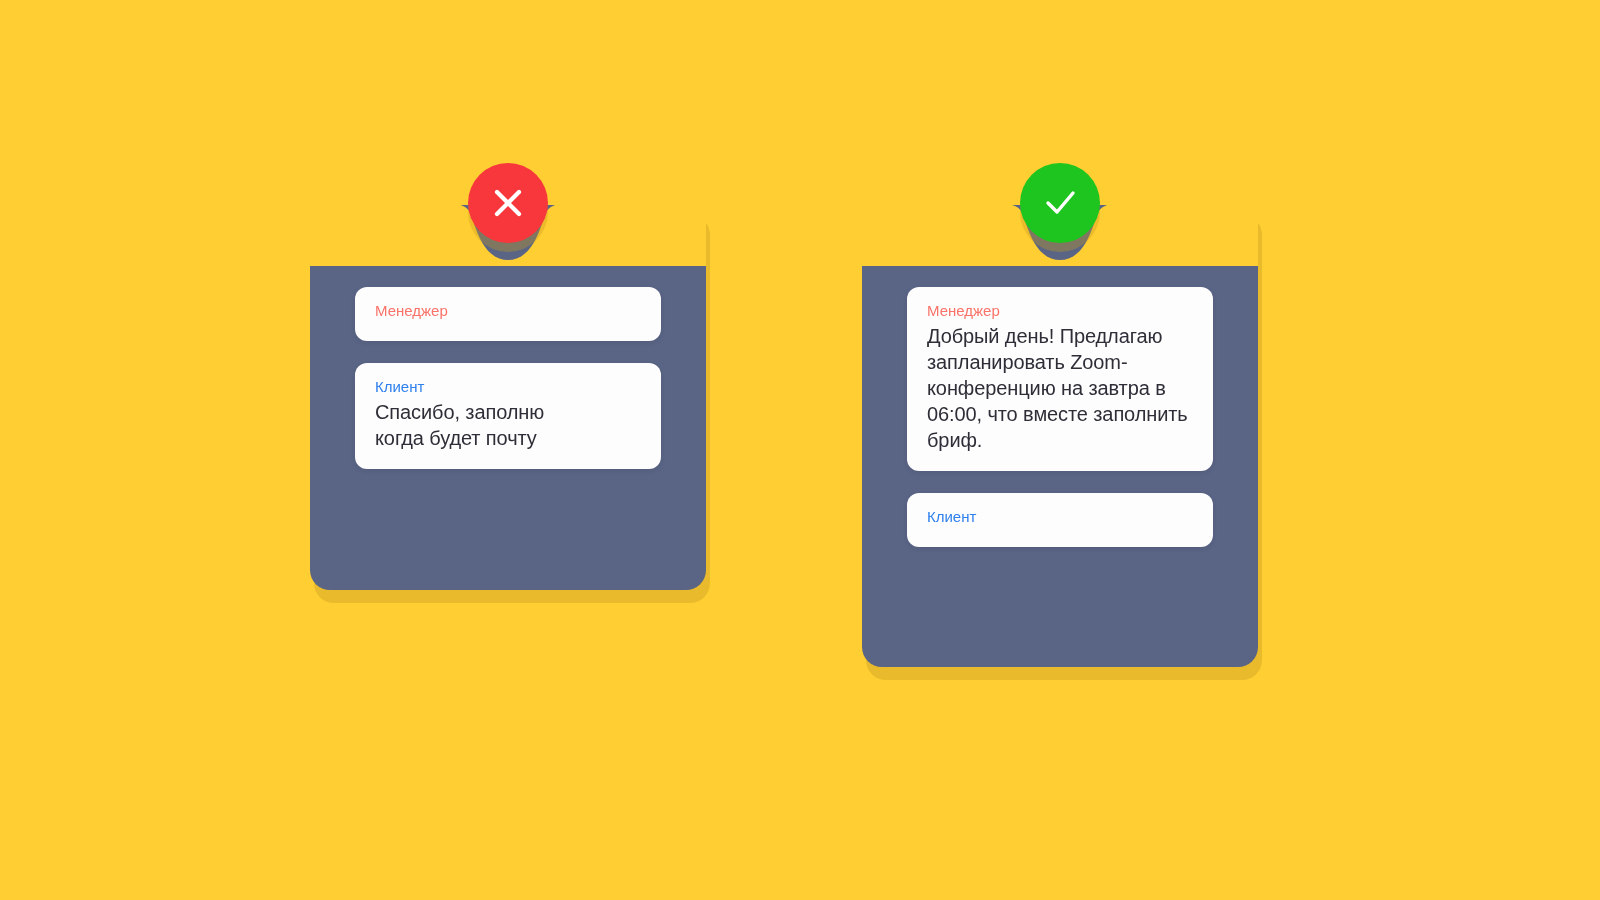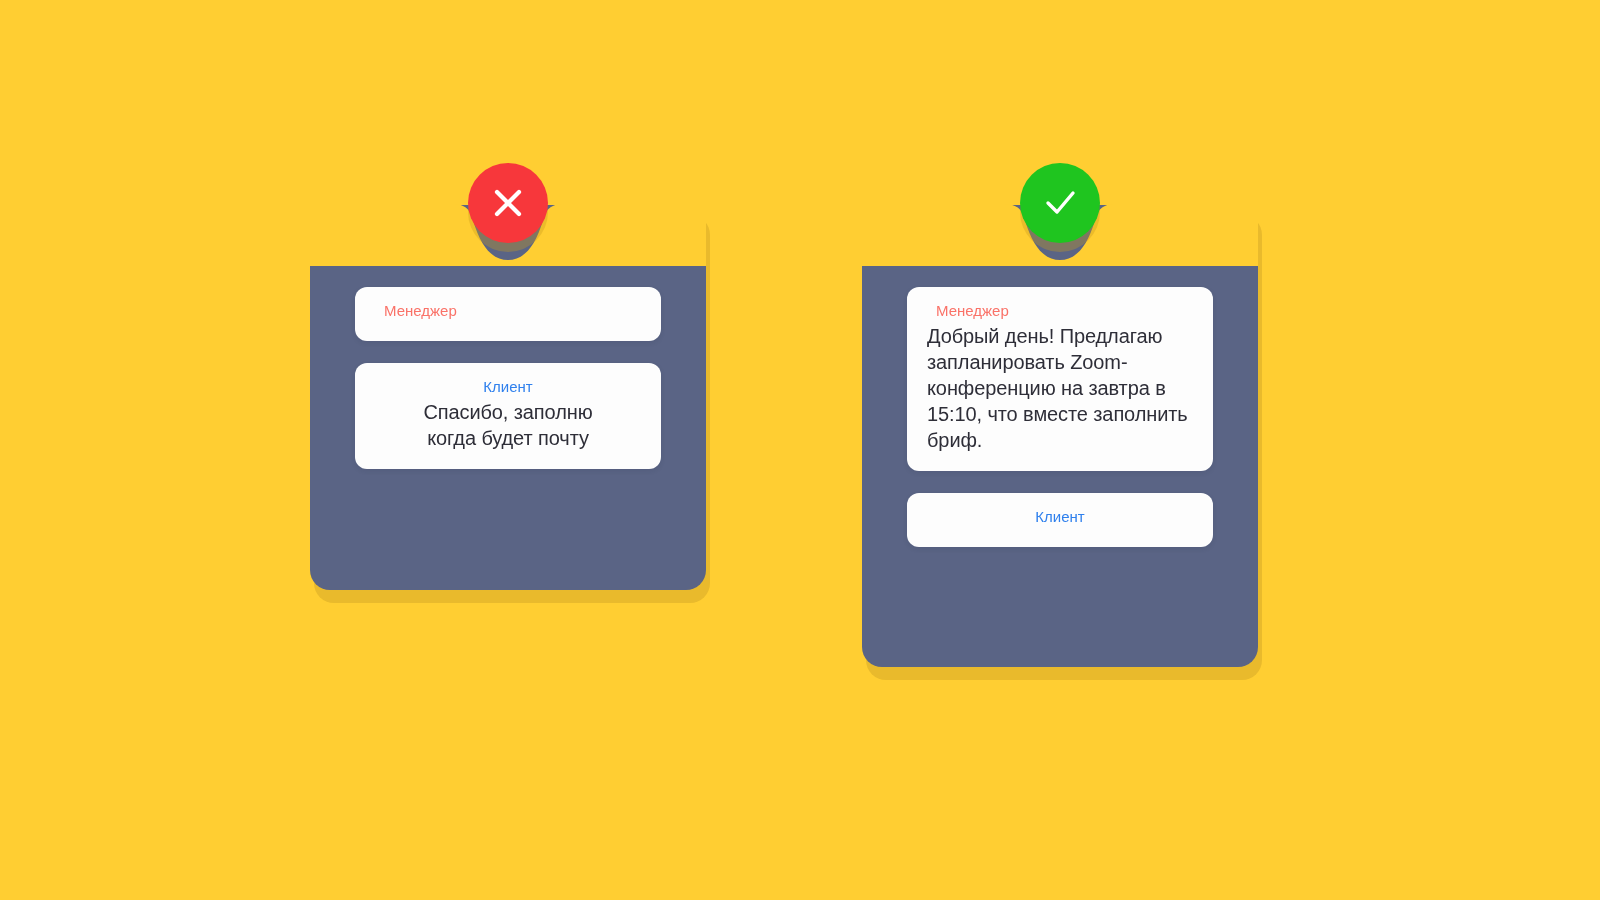--- a/index.html
+++ b/index.html
@@ -97,29 +97,29 @@
 
   
   .bubble {
     background: #fdfdfd;
     border-radius: 12px;
     padding: 14px 20px 18px 20px;
     box-sizing: border-box;
     margin-bottom: 22px;
     box-shadow: 0 2px 5px rgba(30, 35, 60, 0.10);
   }
-  .bubble:last-child { margin-bottom: 16px; text-align: center; }
+  .bubble:last-child { margin-bottom: 16px; }
 
   .bubble-role {
     font-size: 15px;
     line-height: 20px;
     font-weight: 400;
     margin-bottom: 2px;
   }
-  .role-manager { color: #fa7268; margin-left: 9px; }
+  .role-manager { color: #fa7268; }
   .role-client  { color: #2f80ed; }
 
   .bubble-text {
     font-size: 20px;
     line-height: 26px;
     color: #2e2e38;
     white-space: pre-line;
     letter-spacing: -0.1px;
   }
 </style>
@@ -171,21 +171,21 @@
                  M0,0 L142,0
                  C156,0 160,6 163,16
                  C171,44 183,56 198,56
                  C213,56 225,44 233,16
                  C236,6 240,0 254,0
                  L396,0 Z" fill="#ffce32" fill-rule="evenodd"></path>
       </svg>
 
       <div class="bubble">
         <div class="bubble-role role-manager">Менеджер</div>
-        <div class="bubble-text">Добрый день! Предлагаю запланировать Zoom-конференцию на завтра в 15:10, что вместе заполнить бриф.</div>
+        <div class="bubble-text">Добрый день! Предлагаю запланировать Zoom-конференцию на завтра в 06:00, что вместе заполнить бриф.</div>
       </div>
 
       <div class="bubble">
         <div class="bubble-role role-client">Клиент</div>
       </div>
     </div>
   </div>
 
   <div class="badge-shadow badge-right-shadow"></div>
   <div class="badge badge-accept badge-right">

